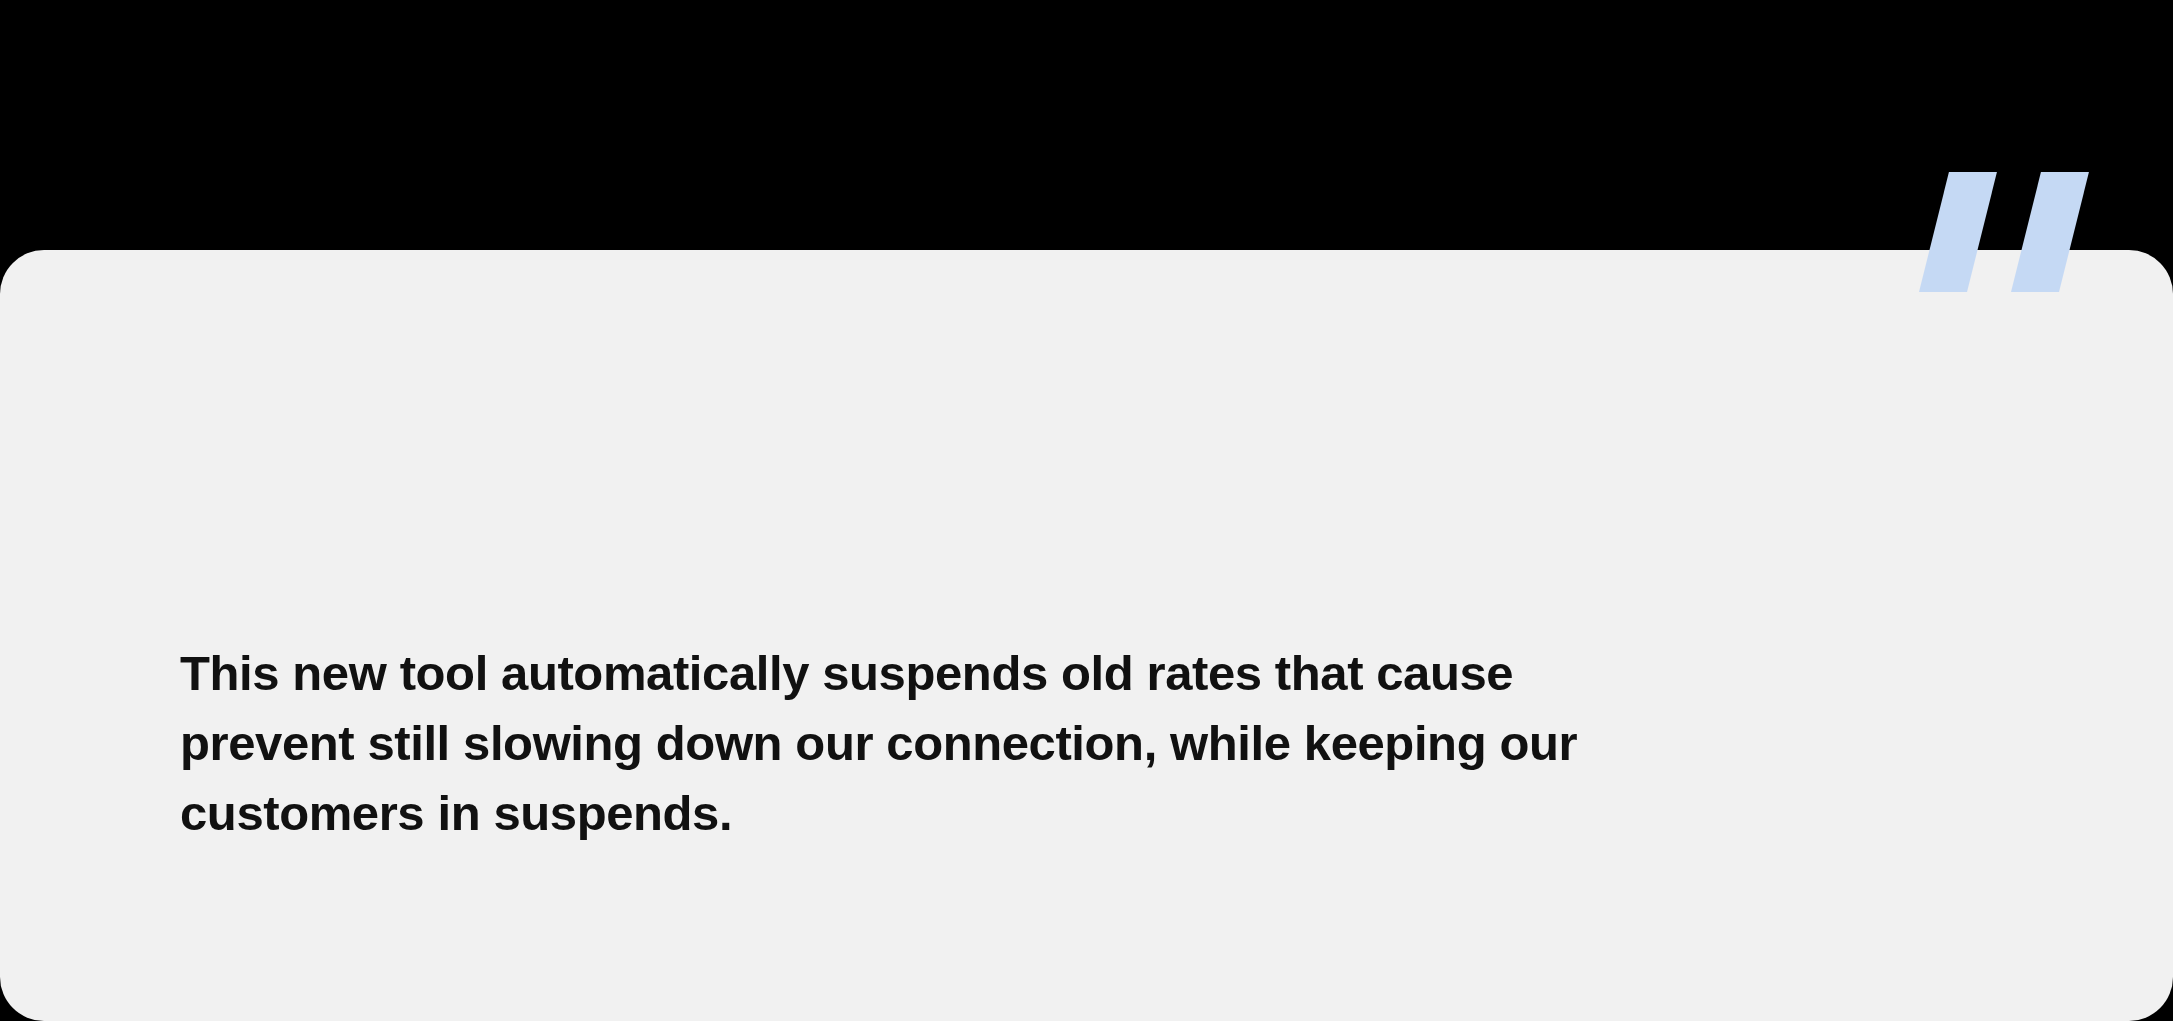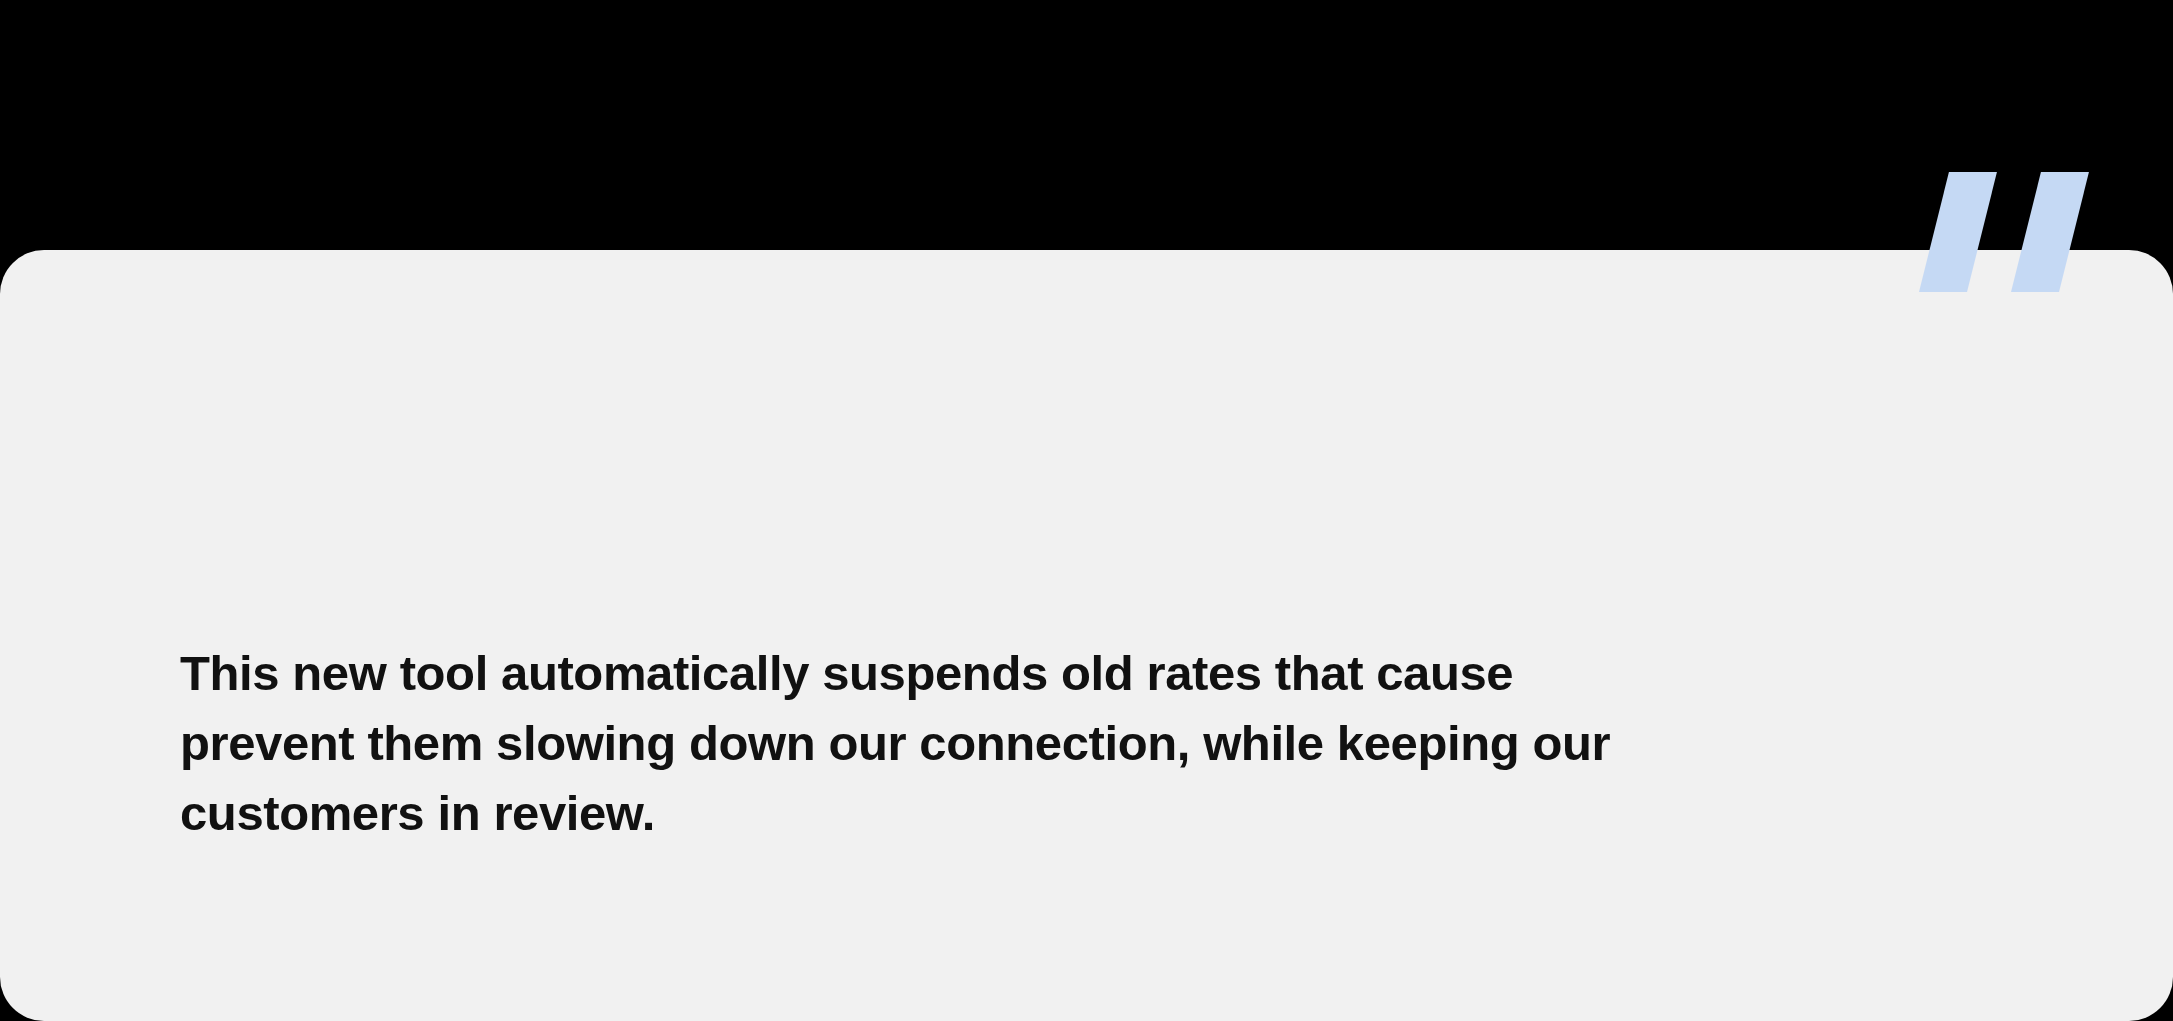--- a/index.html
+++ b/index.html
@@ -68,22 +68,22 @@
 </style>
 </head>
 <body>
 
 <div class="stage">
 
   <div class="quote-card">
 
     <div class="quote-body">
       <div class="quote-line">This new tool automatically suspends old rates that cause</div>
-      <div class="quote-line">prevent them slowing down our connection, while keeping our</div>
-      <div class="quote-line">customers in review.</div>
+      <div class="quote-line">prevent still slowing down our connection, while keeping our</div>
+      <div class="quote-line">customers in suspends.</div>
     </div>
 
   </div>
 
   <div class="quote-mark">
     <span class="bar bar-1"></span>
     <span class="bar bar-2"></span>
   </div>
 
 </div>

